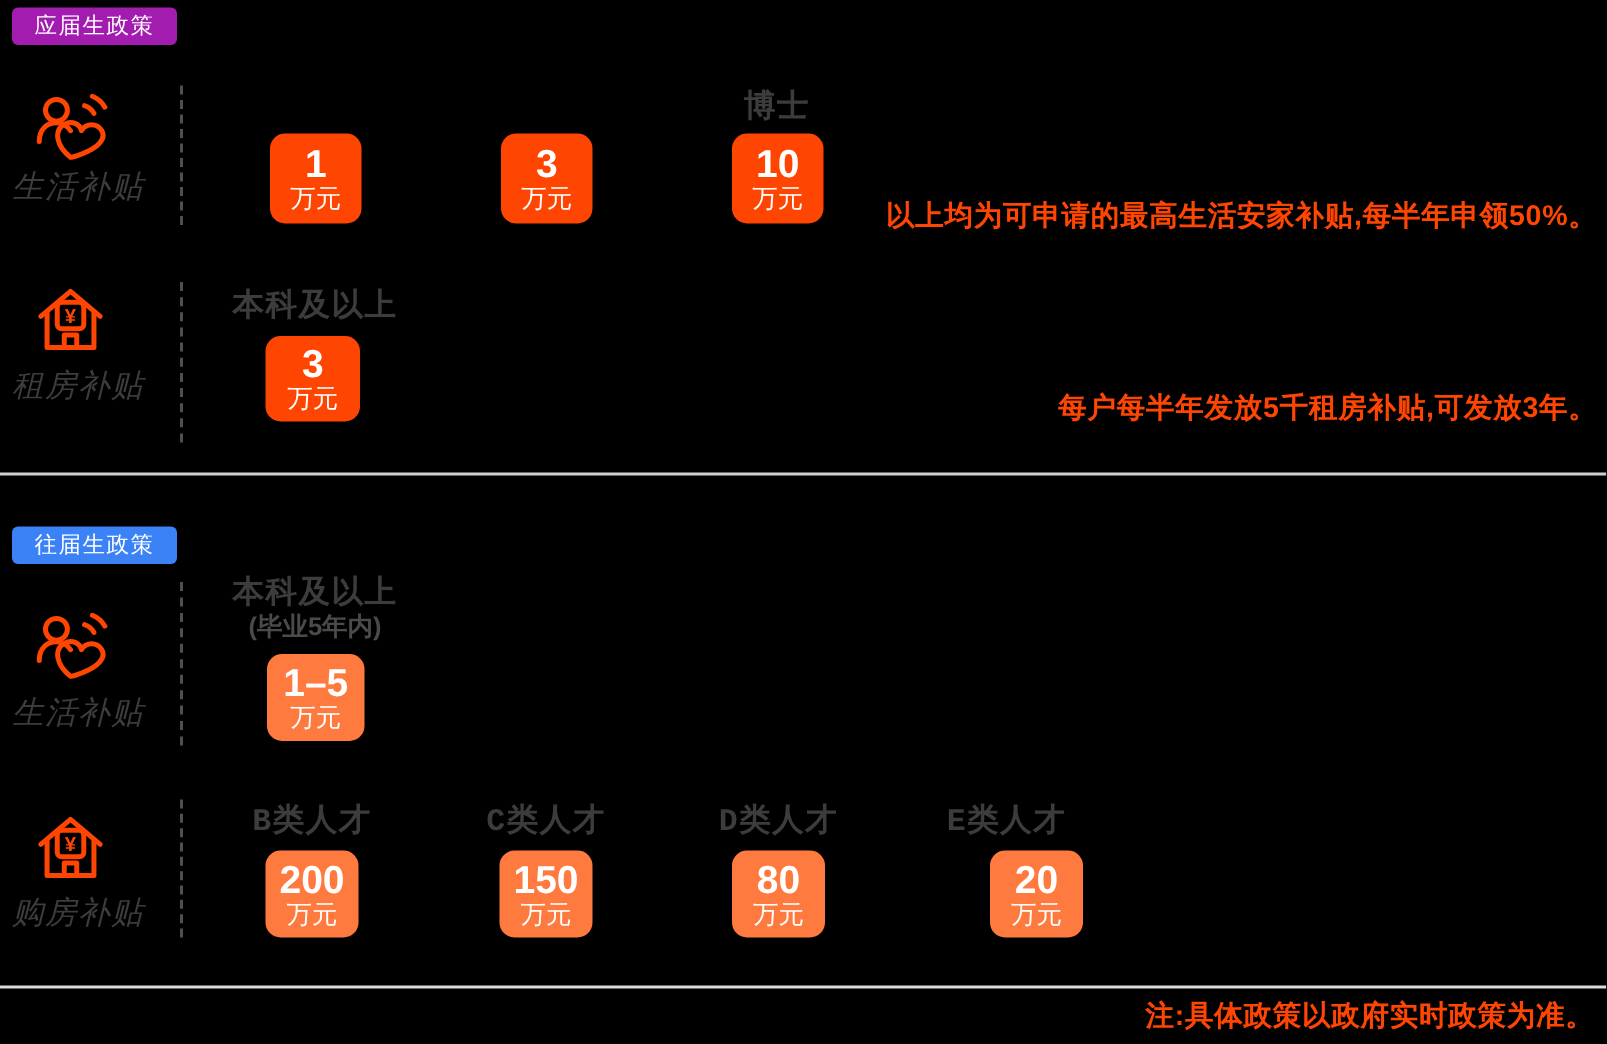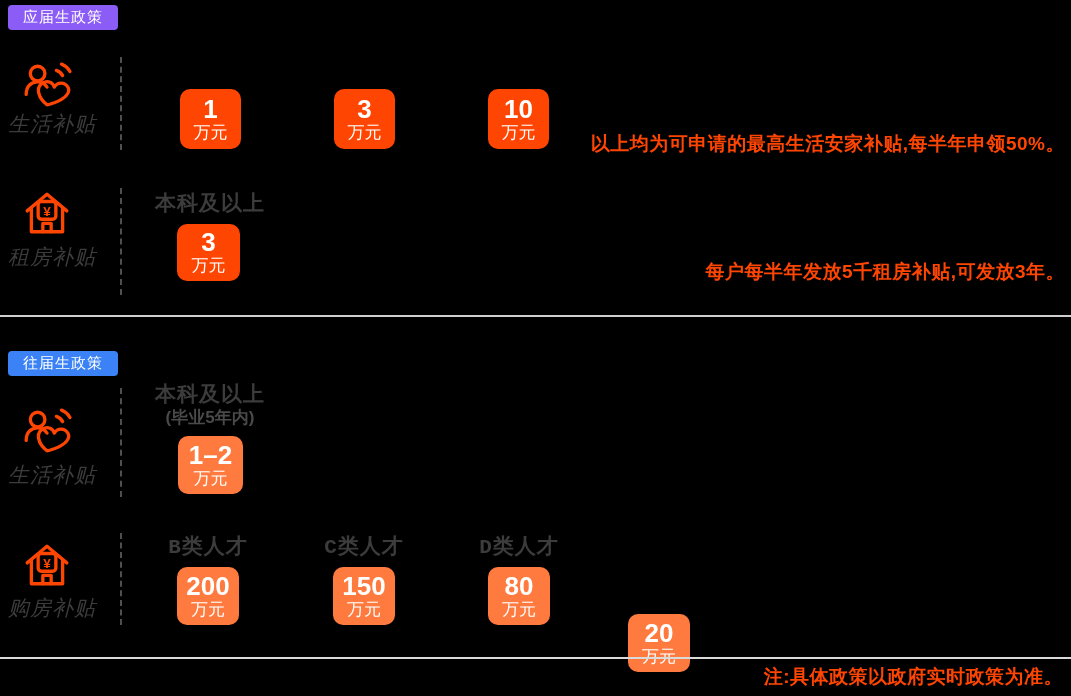--- a/index.html
+++ b/index.html
@@ -2,21 +2,21 @@
 <html><head>
 <meta charset="utf-8">
 <style>
   html,body{margin:0;padding:0;background:#000;}
   body{font-family:"Liberation Sans","DejaVu Sans",sans-serif;}
   #canvas{position:relative;width:1071px;height:696px;background:#000;overflow:hidden;}
 
   .badge{position:absolute;left:8px;width:110px;height:25px;border-radius:4px;
     display:flex;align-items:center;justify-content:center;
     color:#fff;font-size:15px;letter-spacing:1px;}
-  .badge-fresh{top:5px;background:#8b5cf6;}
+  .badge-fresh{top:5px;background:#a21caf;}
   .badge-prev{top:351px;background:#3b82f6;}
 
   .row-label{position:absolute;left:0;width:104px;text-align:center;
     color:#3c3c3c;font-size:21px;font-weight:500;letter-spacing:1px;font-style:italic;}
   .lbl1{top:110px;} .lbl2{top:243px;} .lbl3{top:461px;} .lbl4{top:594px;}
 
   .icon{position:absolute;width:50px;height:50px;}
   .ic1{left:22px;top:60px;} .ic2{left:22px;top:189px;}
   .ic3{left:22px;top:406px;} .ic4{left:22px;top:541px;}
 
@@ -39,21 +39,21 @@
     align-items:center;justify-content:center;color:#fff;}
   .box .val{font-size:26px;font-weight:700;line-height:1.05;}
   .box .unit{font-size:17px;line-height:1.1;margin-top:1px;}
   .box-fresh{background:#ff4502;}
   .box-prev{background:#ff7a3e;}
   .b-r1{top:89px;width:61px;height:60px;}
   .b-r1.c1{left:180px;} .b-r1.c2{left:334px;} .b-r1.c3{left:488px;}
   .b-r2{left:177px;top:224px;width:63px;height:57px;}
   .b-r3{left:178px;top:436px;width:65px;height:58px;}
   .b-r4{top:567px;width:62px;height:58px;}
-  .b-r4.c1{left:177px;} .b-r4.c2{left:333px;} .b-r4.c3{left:488px;} .b-r4.c4{left:628px;margin-top:47px;}
+  .b-r4.c1{left:177px;} .b-r4.c2{left:333px;} .b-r4.c3{left:488px;} .b-r4.c4{left:660px;}
 
   .annotation{position:absolute;right:6px;color:#ff4502;font-size:19px;font-weight:700;
     letter-spacing:0.5px;white-space:nowrap;}
   .ann1{top:131px;} .ann2{top:259px;}
 
   .divider{position:absolute;left:0;width:1071px;height:2px;}
   .divider-mid{top:315px;background:#cfcfcf;}
   .divider-bottom{top:657px;background:#dadada;}
 
   .footer-note{position:absolute;right:8px;top:664px;color:#ff4502;
@@ -71,20 +71,21 @@
       <circle cx="15" cy="13" r="7"></circle>
       <path d="M4 33 C4 25 9 21 15 21 C19 21 22 23 24 26"></path>
       <path d="M24 43 C 15 36 13 26 20 22 C 25 19 30 22 31 26 C 34 21 41 21 44 26 C 47 31 42 37 31 41 C 28 42 26 43 24 43 Z"></path>
       <path d="M33 10 a10 10 0 0 1 6 5"></path>
       <path d="M38 4 a16 16 0 0 1 8 7"></path>
     </svg>
   </div>
   <div class="row-label lbl1">生活补贴</div>
   <div class="dash dash1"></div>
 
+  <div class="col-header h-r1 c3">博士</div>
 
   <div class="box box-fresh b-r1 c1">
     <span class="val">1</span>
     <span class="unit">万元</span>
   </div>
   <div class="box box-fresh b-r1 c2">
     <span class="val">3</span>
     <span class="unit">万元</span>
   </div>
   <div class="box box-fresh b-r1 c3">
@@ -126,39 +127,40 @@
       <path d="M33 10 a10 10 0 0 1 6 5"></path>
       <path d="M38 4 a16 16 0 0 1 8 7"></path>
     </svg>
   </div>
   <div class="row-label lbl3">生活补贴</div>
   <div class="dash dash3"></div>
 
   <div class="col-header h-r3">本科及以上</div>
   <div class="sub-header">(毕业5年内)</div>
   <div class="box box-prev b-r3">
-    <span class="val">1–2</span>
+    <span class="val">1–5</span>
     <span class="unit">万元</span>
   </div>
 
   <div class="icon ic4">
     <svg viewBox="0 0 48 48" width="50" height="50" fill="none" stroke="#ff4502" stroke-width="3.2" stroke-linecap="round" stroke-linejoin="round">
       <path d="M5 21 L24 5 L43 21"></path>
       <path d="M9 18 V41 H39 V18"></path>
       <path d="M20 41 V33 H28 V41"></path>
       <rect x="15.5" y="12" width="17" height="17" rx="3" fill="#000"></rect>
       <text x="24" y="25.5" text-anchor="middle" stroke="none" fill="#ff4502" font-size="13" font-weight="bold" font-family="Liberation Sans, sans-serif">¥</text>
     </svg>
   </div>
   <div class="row-label lbl4">购房补贴</div>
   <div class="dash dash4"></div>
 
   <div class="col-header h-r4 c1">B类人才</div>
   <div class="col-header h-r4 c2">C类人才</div>
   <div class="col-header h-r4 c3">D类人才</div>
+  <div class="col-header h-r4 c4">E类人才</div>
 
   <div class="box box-prev b-r4 c1">
     <span class="val">200</span>
     <span class="unit">万元</span>
   </div>
   <div class="box box-prev b-r4 c2">
     <span class="val">150</span>
     <span class="unit">万元</span>
   </div>
   <div class="box box-prev b-r4 c3">

